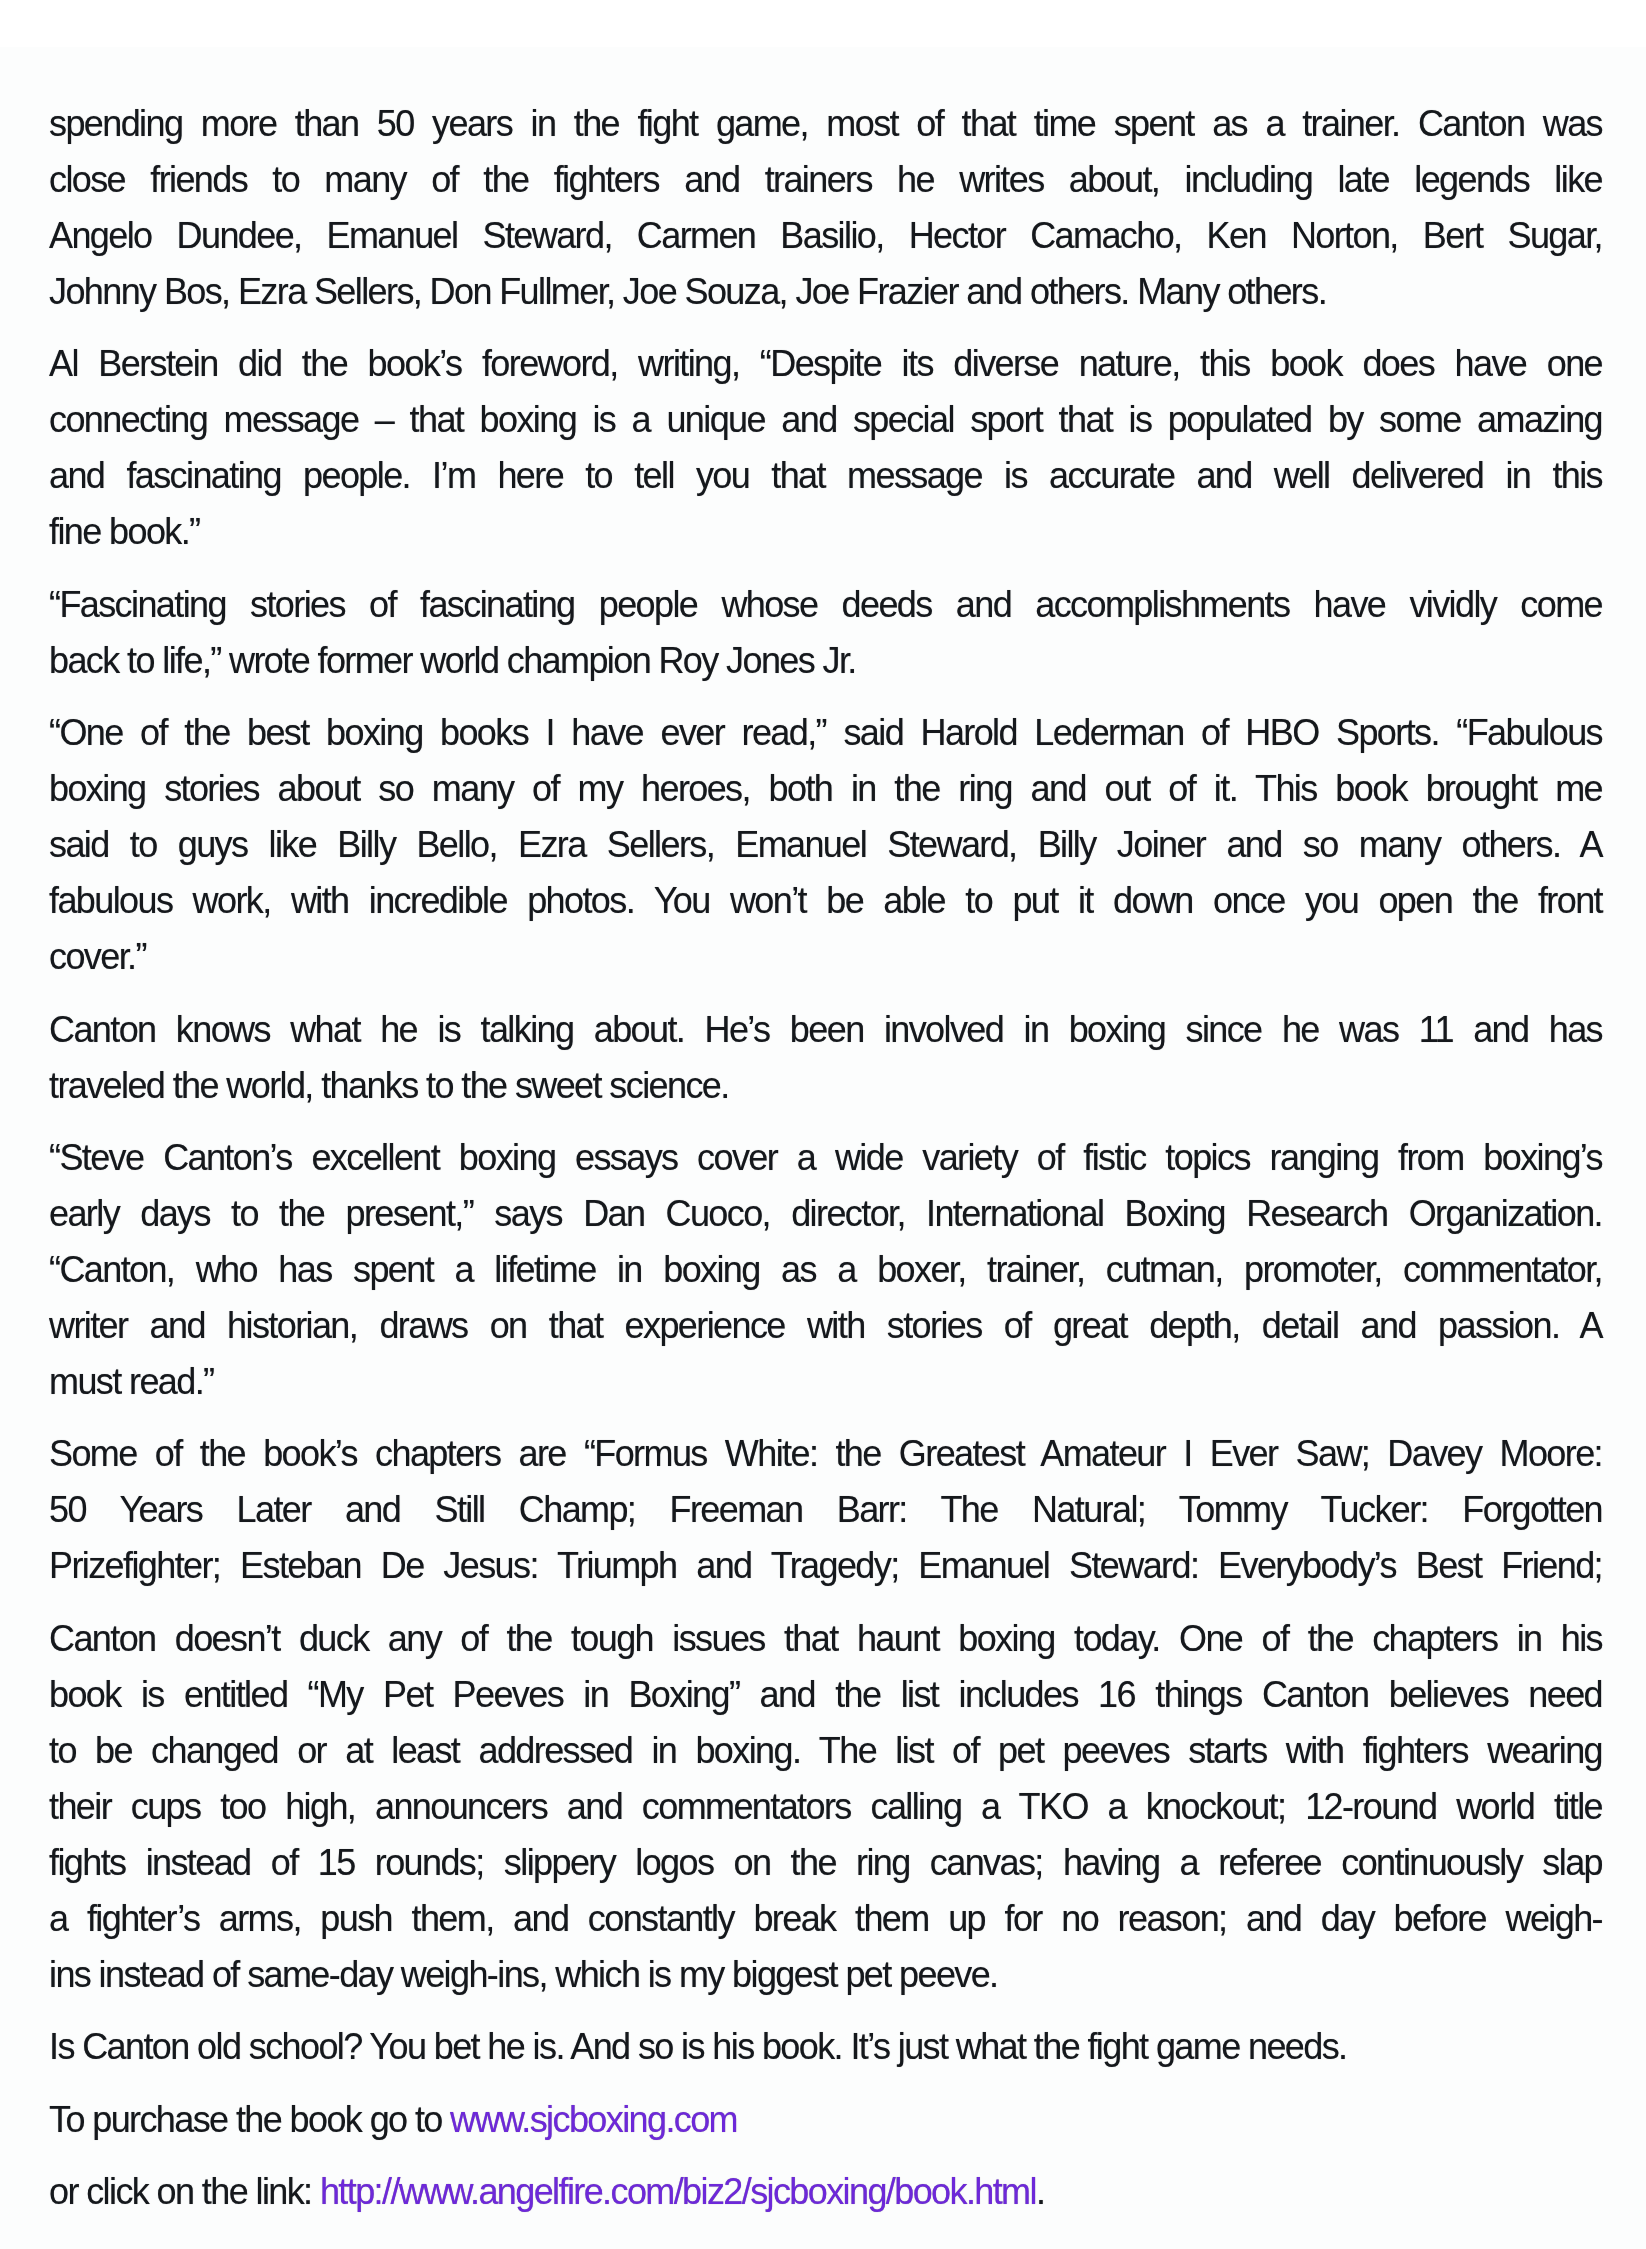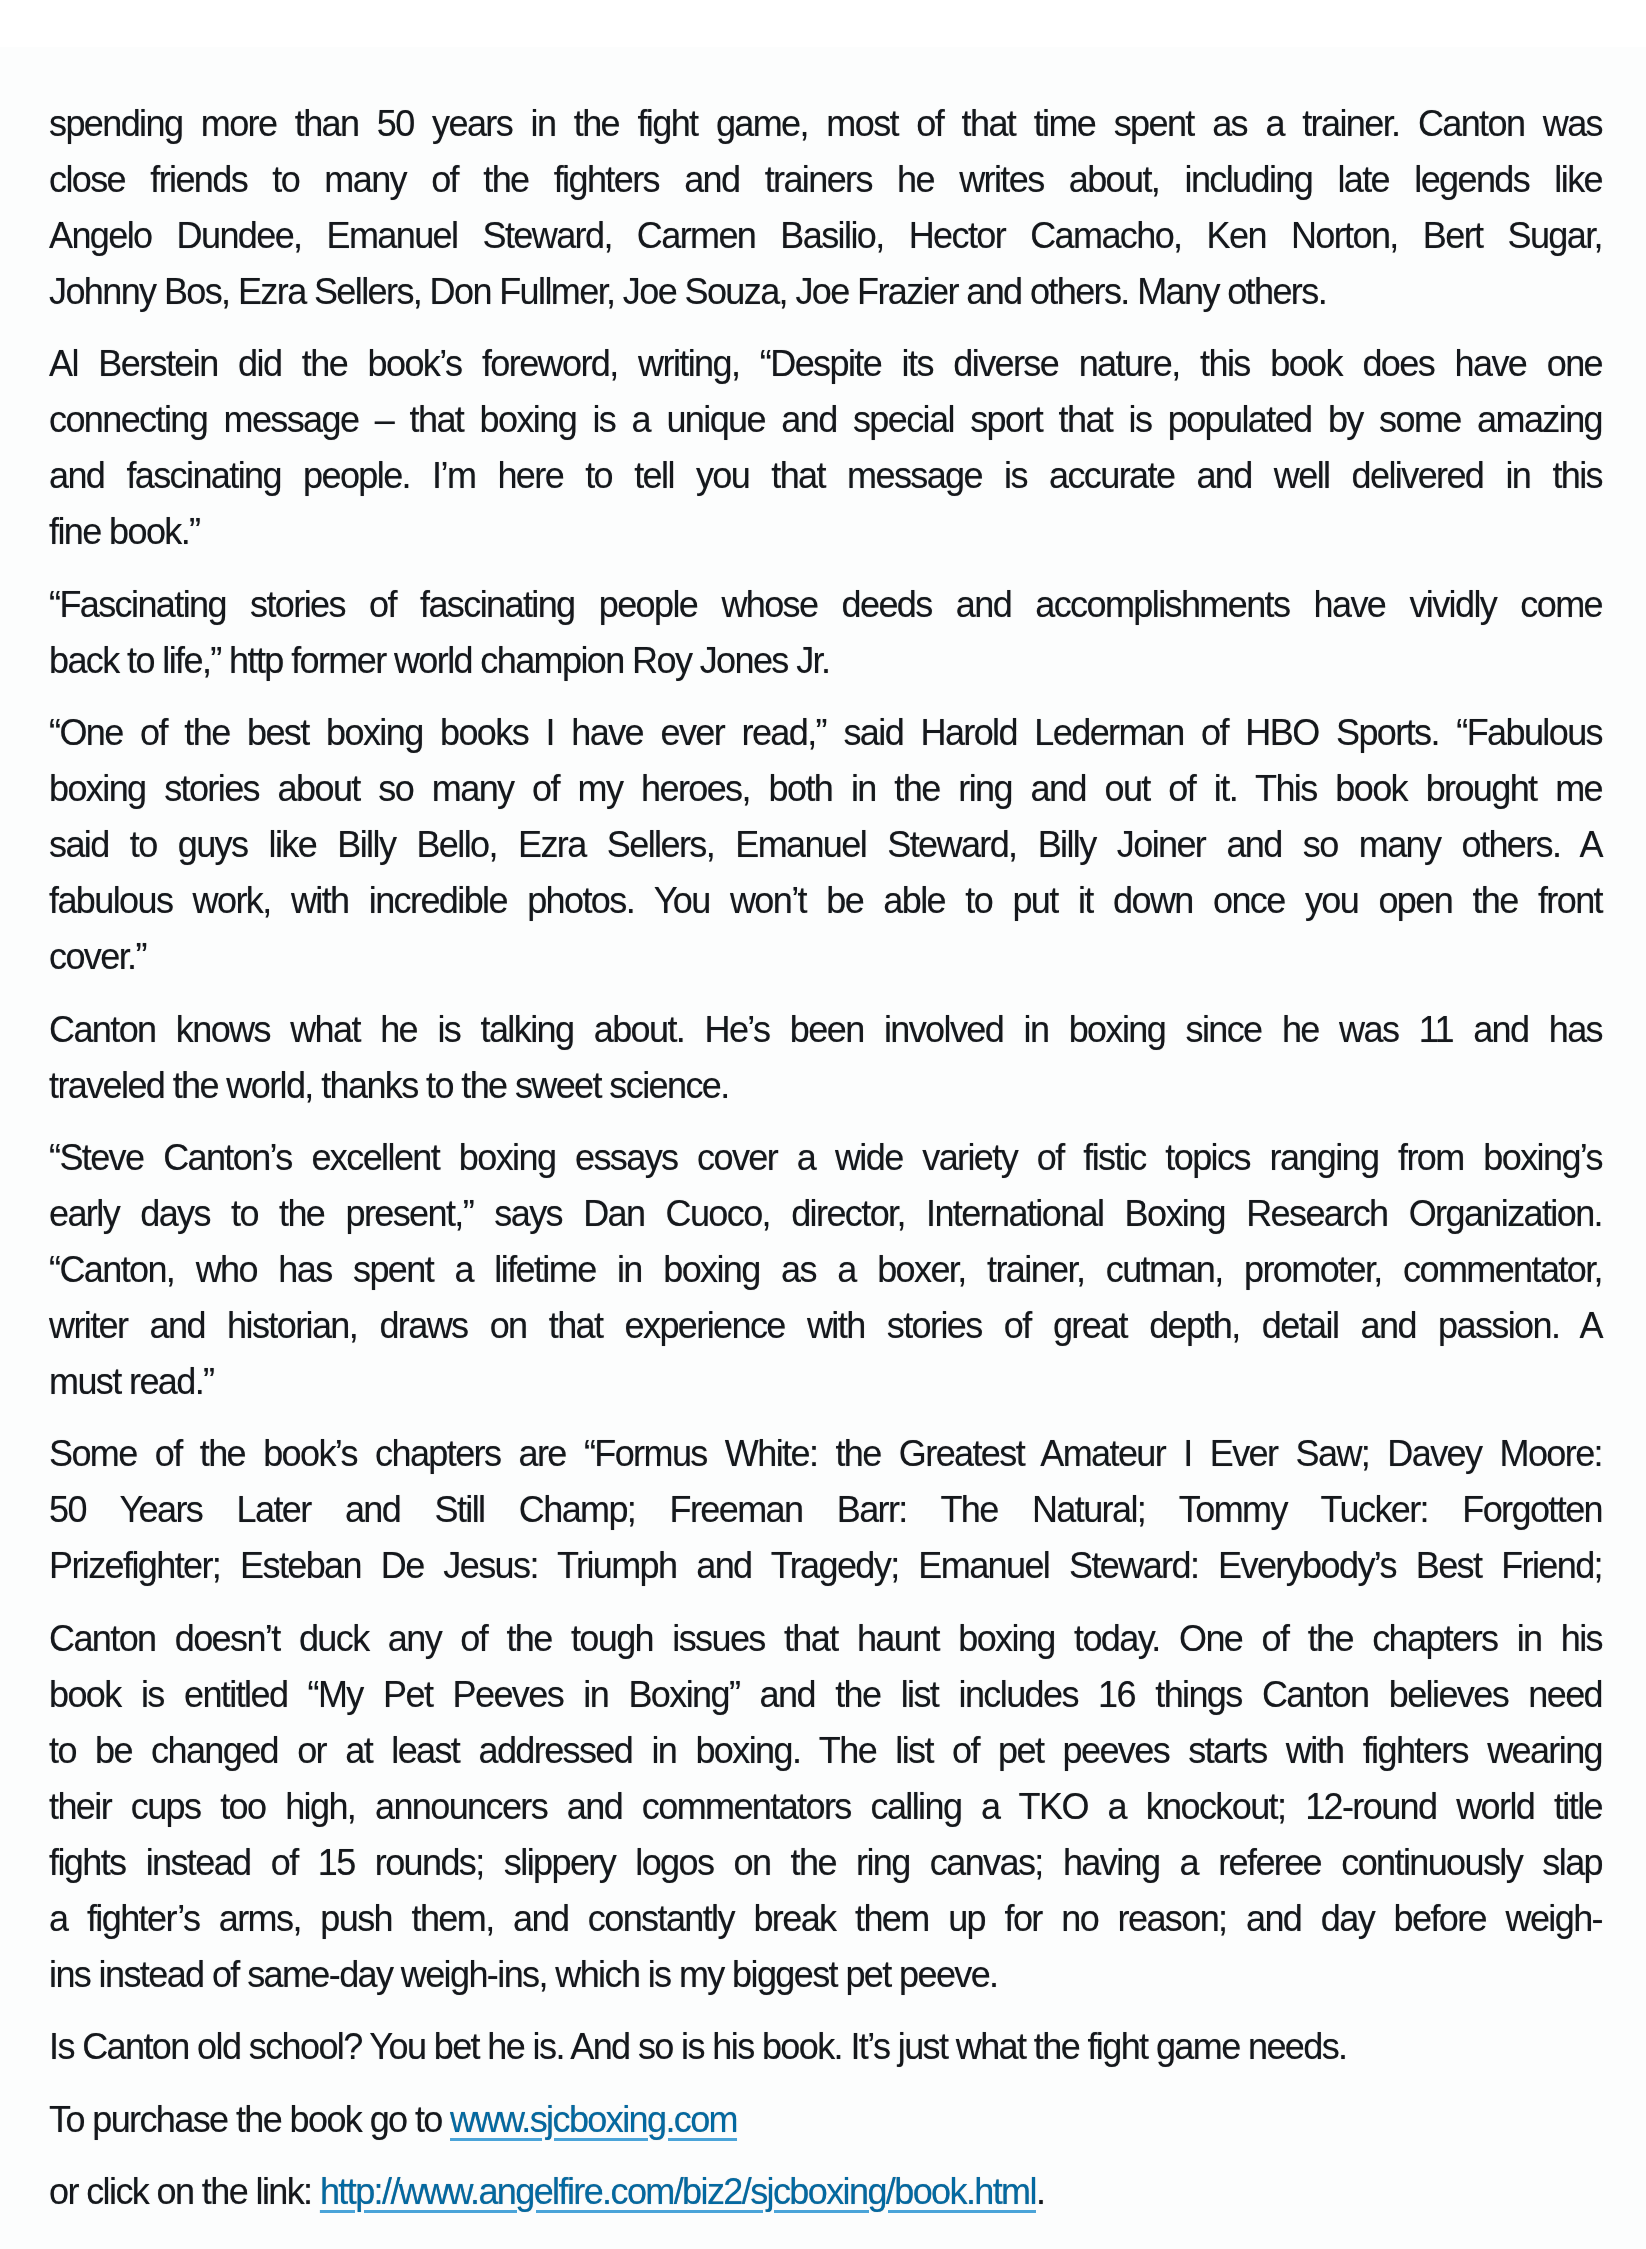--- a/index.html
+++ b/index.html
@@ -34,22 +34,21 @@
   .line {
     text-align: justify;
     text-align-last: justify;
     text-justify: inter-word;
     white-space: normal;
   }
   .line.last {
     text-align-last: left;
   }
   .link {
-    color: #0369a1;
-    text-decoration: underline;
+    color: #6d28d9;
     text-decoration-color: #4aa4d9;
     text-decoration-thickness: 3.1px;
     text-underline-offset: 6.3px;
     cursor: pointer;
   }
 </style>
 </head>
 <body>
 
 <div class="page">
@@ -61,21 +60,21 @@
         <div class="line last"><span>Johnny Bos, Ezra Sellers, Don Fullmer, Joe Souza, Joe Frazier and others. Many others.</span></div>
       </div>
       <div class="paragraph">
         <div class="line"><span>Al Berstein did the book’s foreword, writing, “Despite its diverse nature, this book does have one</span></div>
         <div class="line"><span>connecting message – that boxing is a unique and special sport that is populated by some amazing</span></div>
         <div class="line"><span>and fascinating people. I’m here to tell you that message is accurate and well delivered in this</span></div>
         <div class="line last"><span>fine book.”</span></div>
       </div>
       <div class="paragraph">
         <div class="line"><span>“Fascinating stories of fascinating people whose deeds and accomplishments have vividly come</span></div>
-        <div class="line last"><span>back to life,” http former world champion Roy Jones Jr.</span></div>
+        <div class="line last"><span>back to life,” wrote former world champion Roy Jones Jr.</span></div>
       </div>
       <div class="paragraph">
         <div class="line"><span>“One of the best boxing books I have ever read,” said Harold Lederman of HBO Sports. “Fabulous</span></div>
         <div class="line"><span>boxing stories about so many of my heroes, both in the ring and out of it. This book brought me</span></div>
         <div class="line"><span>said to guys like Billy Bello, Ezra Sellers, Emanuel Steward, Billy Joiner and so many others. A</span></div>
         <div class="line"><span>fabulous work, with incredible photos. You won’t be able to put it down once you open the front</span></div>
         <div class="line last"><span>cover.”</span></div>
       </div>
       <div class="paragraph">
         <div class="line"><span>Canton knows what he is talking about. He’s been involved in boxing since he was 11 and has</span></div>

